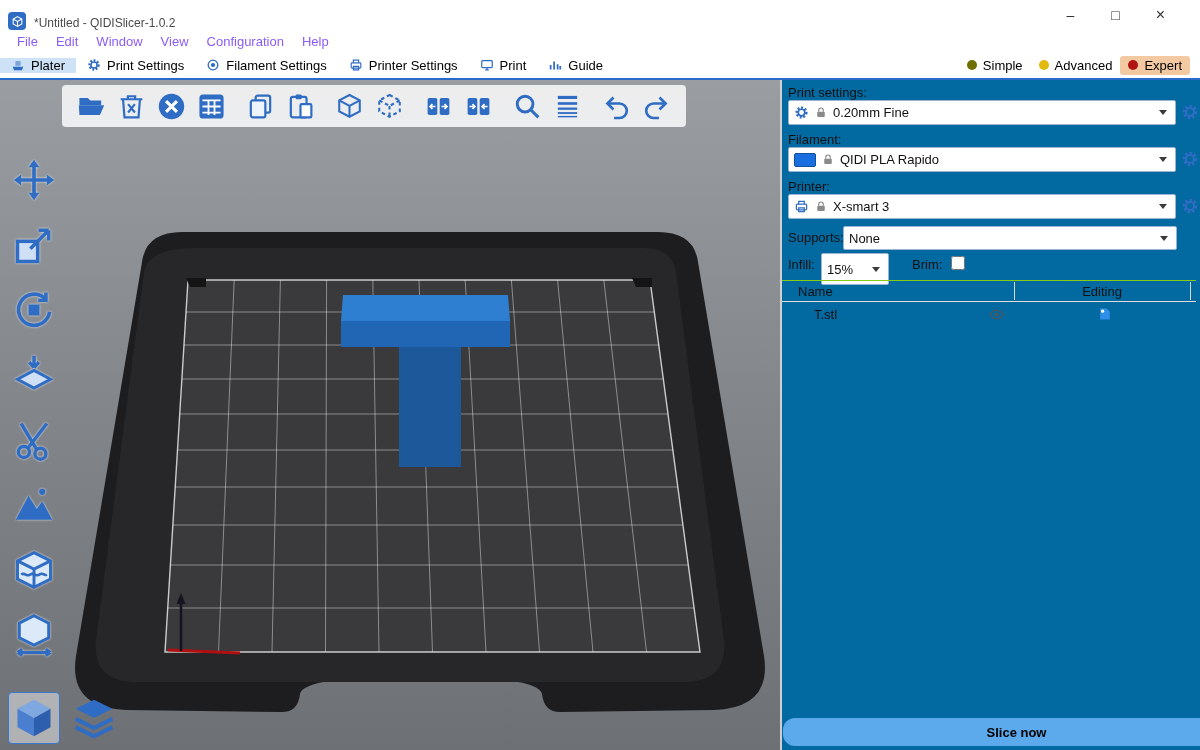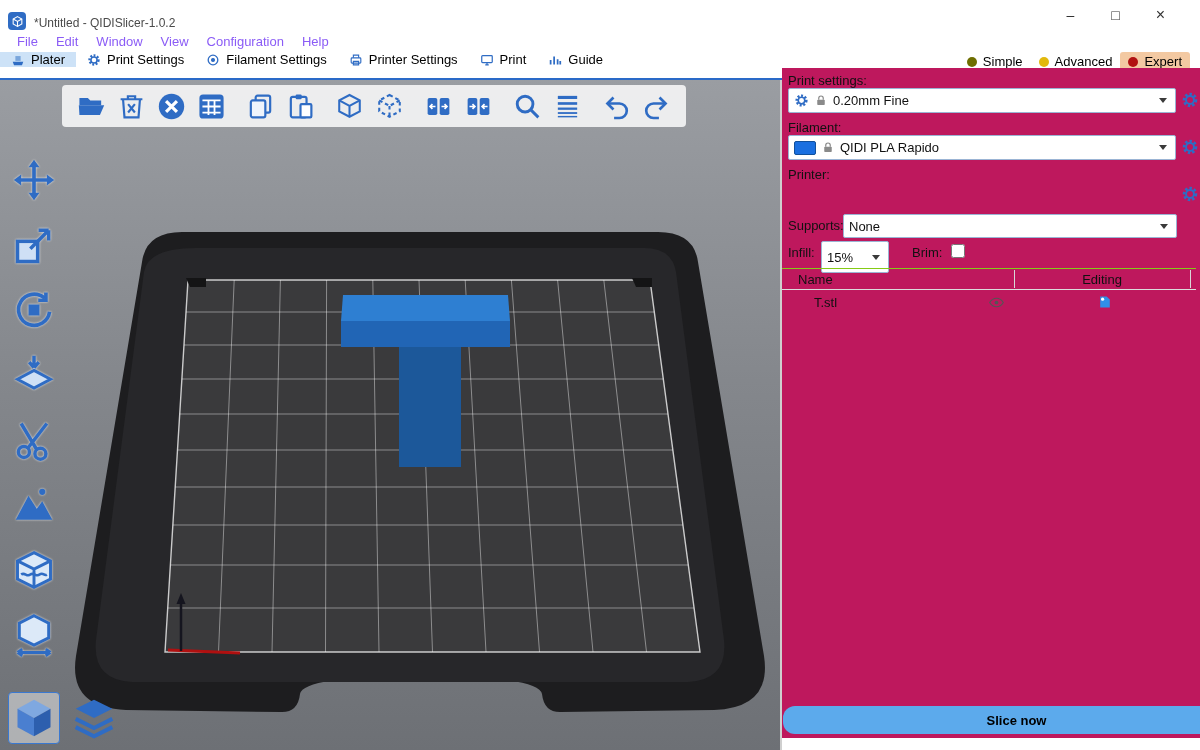--- a/index.html
+++ b/index.html
@@ -11,21 +11,21 @@
   .app-icon{width:18px;height:18px;border-radius:4px;background:#2f6cc4;display:flex;align-items:center;justify-content:center;flex:0 0 auto}
   .title-text{margin-left:8px;font-size:12px;color:#4a4a4a}
   .win-controls{margin-left:auto;display:flex;height:100%}
   .win-btn{width:45px;display:flex;align-items:center;justify-content:center;font-size:14px;color:#333}
 
   
   .menubar{position:absolute;top:30px;left:0;right:0;height:22px;background:#fff;display:flex;align-items:center;padding-left:8px}
   .menu-item{padding:0 9px;font-size:13px;color:#8b5cf6}
 
   
-  .tabbar{position:absolute;top:52px;left:0;right:0;height:28px;background:#fff;border-bottom:2px solid #2a6ac8;display:flex;align-items:flex-start}
+  .tabbar{position:absolute;top:52px;left:0;right:0;height:28px;background:#fff;border-bottom:2px solid #2a6ac8;display:flex;align-items:center}
   .tab{display:flex;align-items:center;gap:6px;padding:0 11px;font-size:13px;color:#000;white-space:nowrap}
   .tab.active{background:#cde2f7}
   .tab-ic{display:flex;align-items:center}
   .modes{margin-left:auto;display:flex;align-items:center;padding-right:10px}
   .mode{display:flex;align-items:center;gap:6px;font-size:13px;color:#000;padding:2px 8px;border-radius:3px}
   .mode.active{background:#f3c9a2}
   .dot{width:10px;height:10px;border-radius:50%}
   .dot-simple{background:#6e6e00}.dot-advanced{background:#e2b90c}.dot-expert{background:#b11212}
 
   
@@ -43,21 +43,21 @@
 
   .view-toggle{position:absolute;left:8px;bottom:6px;display:flex;gap:8px}
   .vbtn{width:52px;height:52px;display:flex;align-items:center;justify-content:center;border-radius:4px}
   .vbtn.active{background:rgba(255,255,255,.45);border:1px solid #3a78d0}
   .vbtn svg{width:44px;height:44px}
 
   
   .sash{position:absolute;top:80px;left:780px;width:2px;height:670px;background:#cfcfcf}
 
   
-  .right-panel{position:absolute;top:68px;left:782px;width:418px;height:670px;background:#be185d}
+  .right-panel{position:absolute;top:80px;left:782px;width:418px;height:670px;background:#0369a1}
   .rp-label{position:absolute;left:6px;font-size:13px;color:#111}
   .combo{position:absolute;left:6px;width:388px;height:25px;background:#fff;border:1px solid #9bb4d4;border-radius:2px;display:flex;align-items:center;gap:6px;padding:0 5px;font-size:13px;color:#111}
   .combo .chev{margin-left:auto;width:0;height:0;border-left:4.5px solid transparent;border-right:4.5px solid transparent;border-top:5.5px solid #3a3a3a;margin-right:3px}
   .combo .ic16{width:15px;height:15px;flex:0 0 auto}
   .lock-ic{width:12px;height:13px;flex:0 0 auto}
   .swatch{width:22px;height:14px;background:#1a6fe0;border:1px solid #11509c;border-radius:2px;flex:0 0 auto}
   .gear-btn{position:absolute;left:399px;width:18px;height:18px}
   .gear-btn svg{width:18px;height:18px}
 
   .infill-row input[type=checkbox]{position:absolute;left:169px;top:176px;width:14px;height:14px}
@@ -446,20 +446,30 @@
       <span>QIDI PLA Rapido</span>
       <span class="chev"></span>
     </div>
     <span class="gear-btn" style="top:70px">
       <svg viewBox="0 0 20 20">
           <use href="#ic-gear"></use>
         </svg>
     </span>
 
     <div class="rp-label" style="top:99px">Printer:</div>
+    <div class="combo" style="top:114px">
+      <svg class="ic16" viewBox="0 0 16 16">
+          <use href="#ic-printer"></use>
+        </svg>
+      <svg class="lock-ic" viewBox="0 0 16 16">
+          <use href="#ic-lock"></use>
+        </svg>
+      <span>X-smart 3</span>
+      <span class="chev"></span>
+    </div>
     <span class="gear-btn" style="top:117px">
       <svg viewBox="0 0 20 20">
           <use href="#ic-gear"></use>
         </svg>
     </span>
 
     <div class="rp-label" style="top:150px">Supports:</div>
     <div class="combo" style="top:146px;left:61px;width:334px;height:24px">
       <span>None</span>
       <span class="chev"></span>

